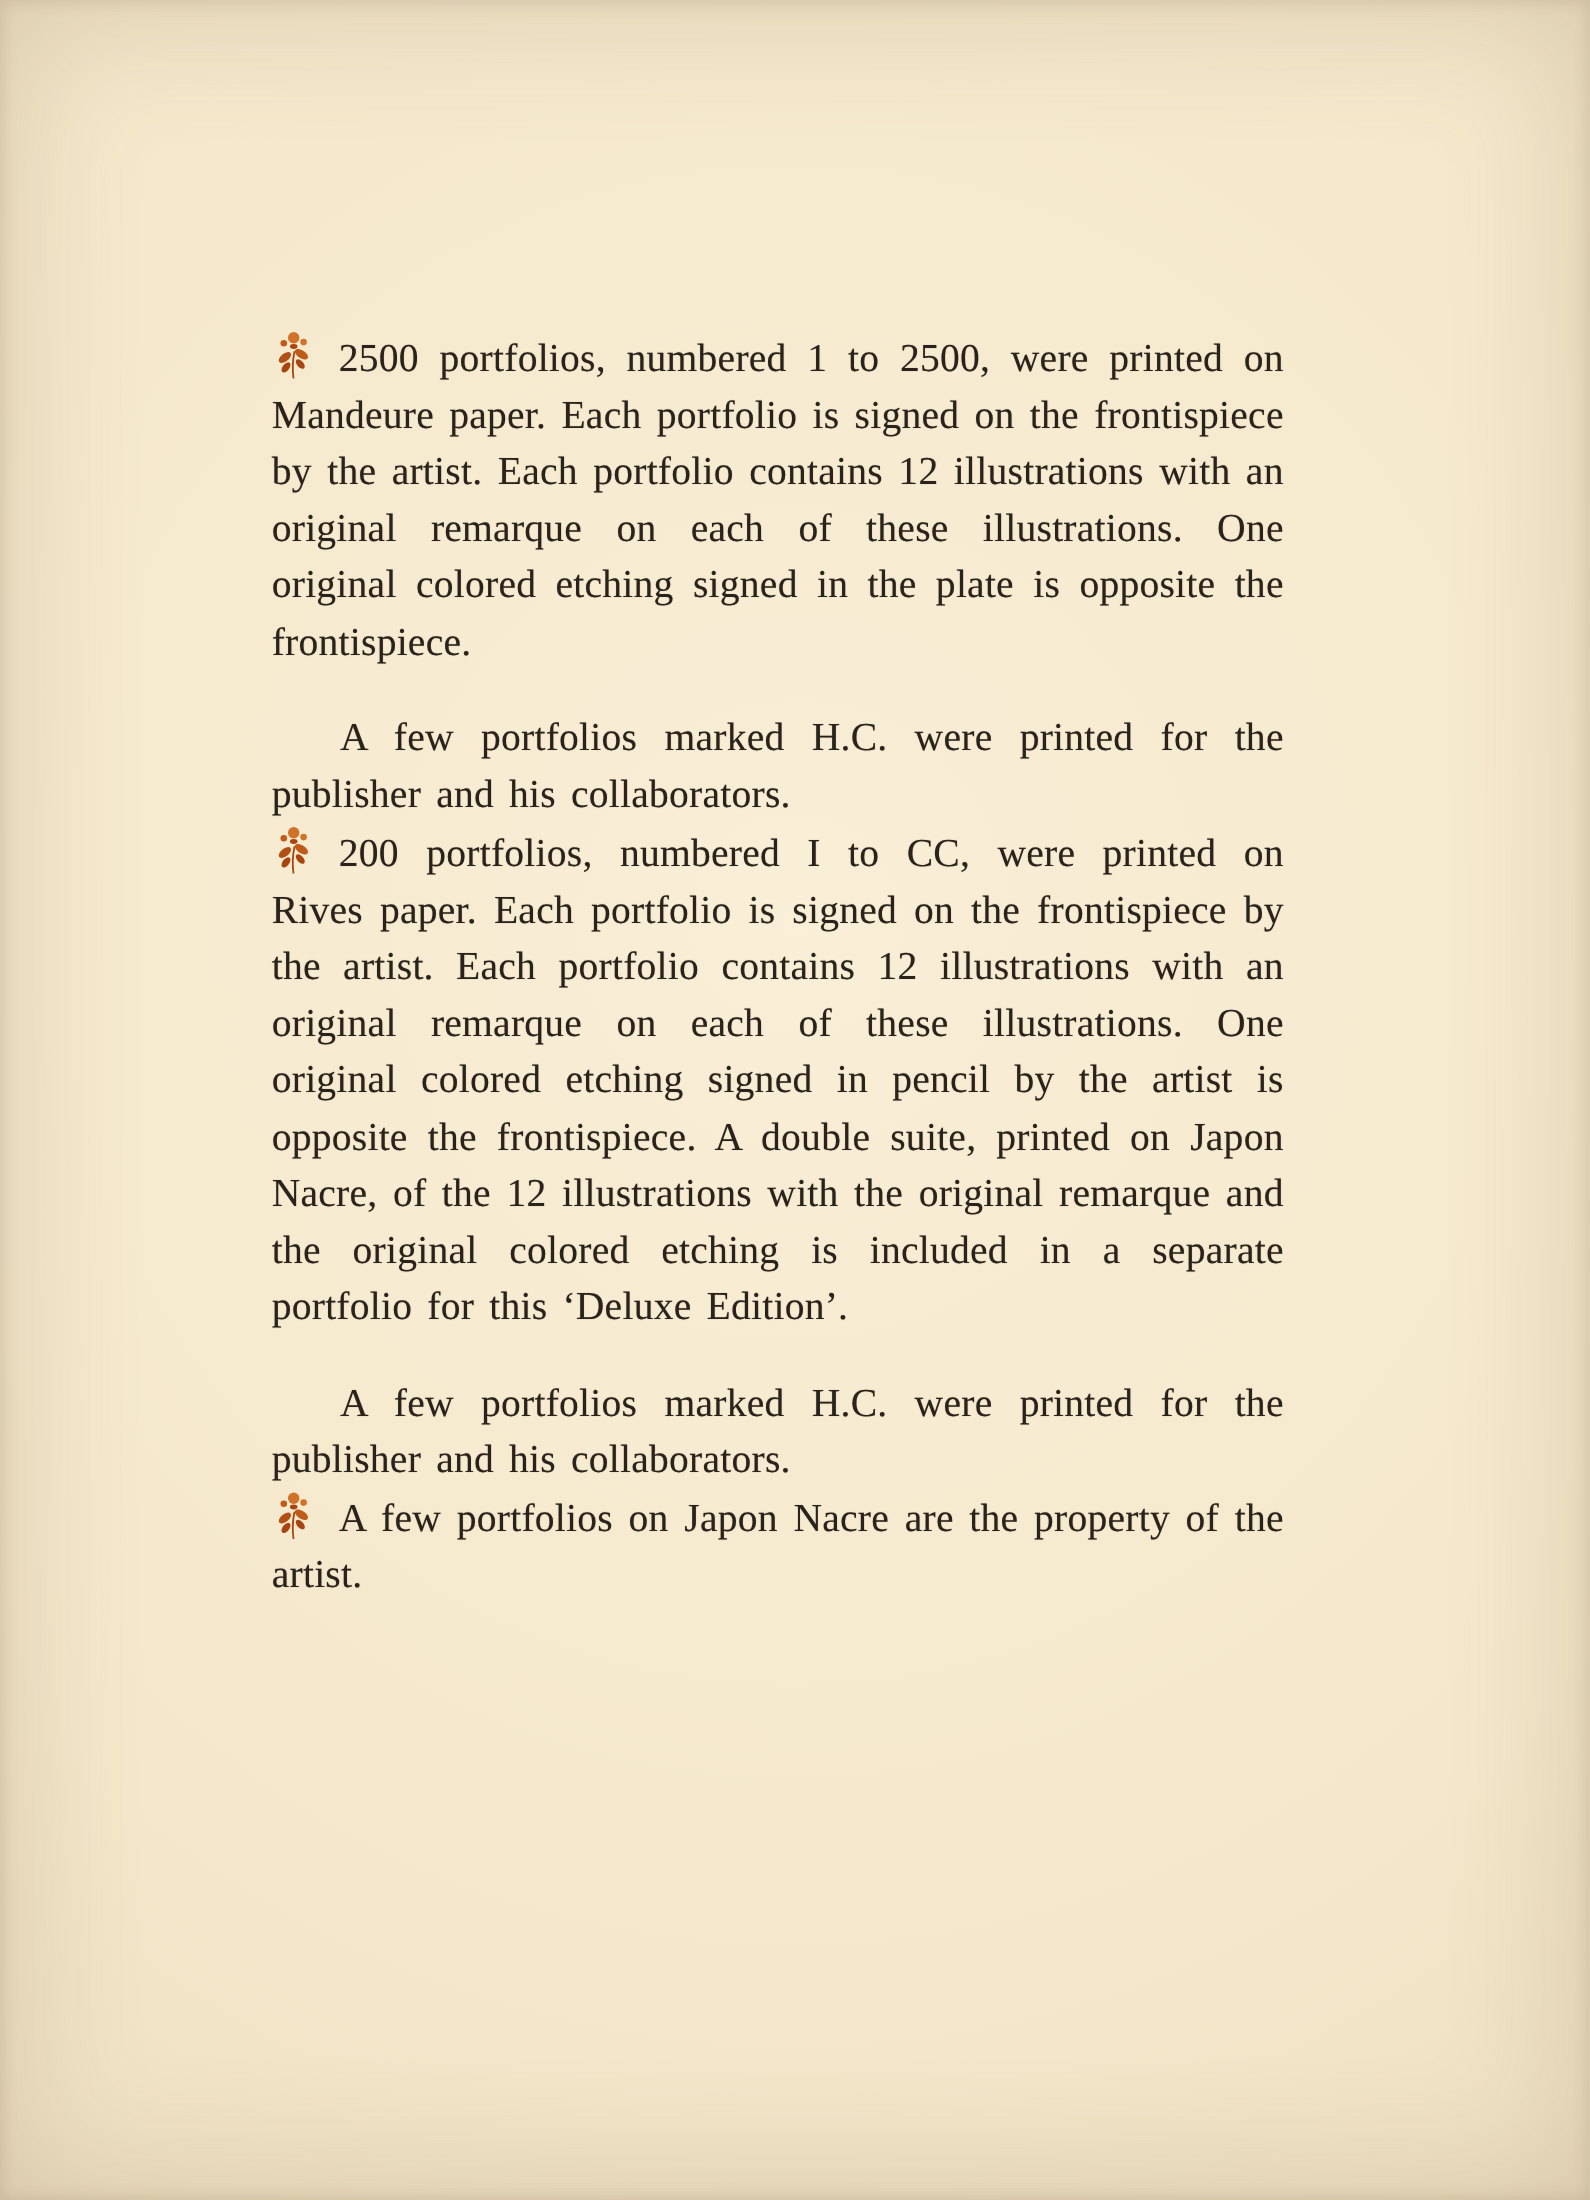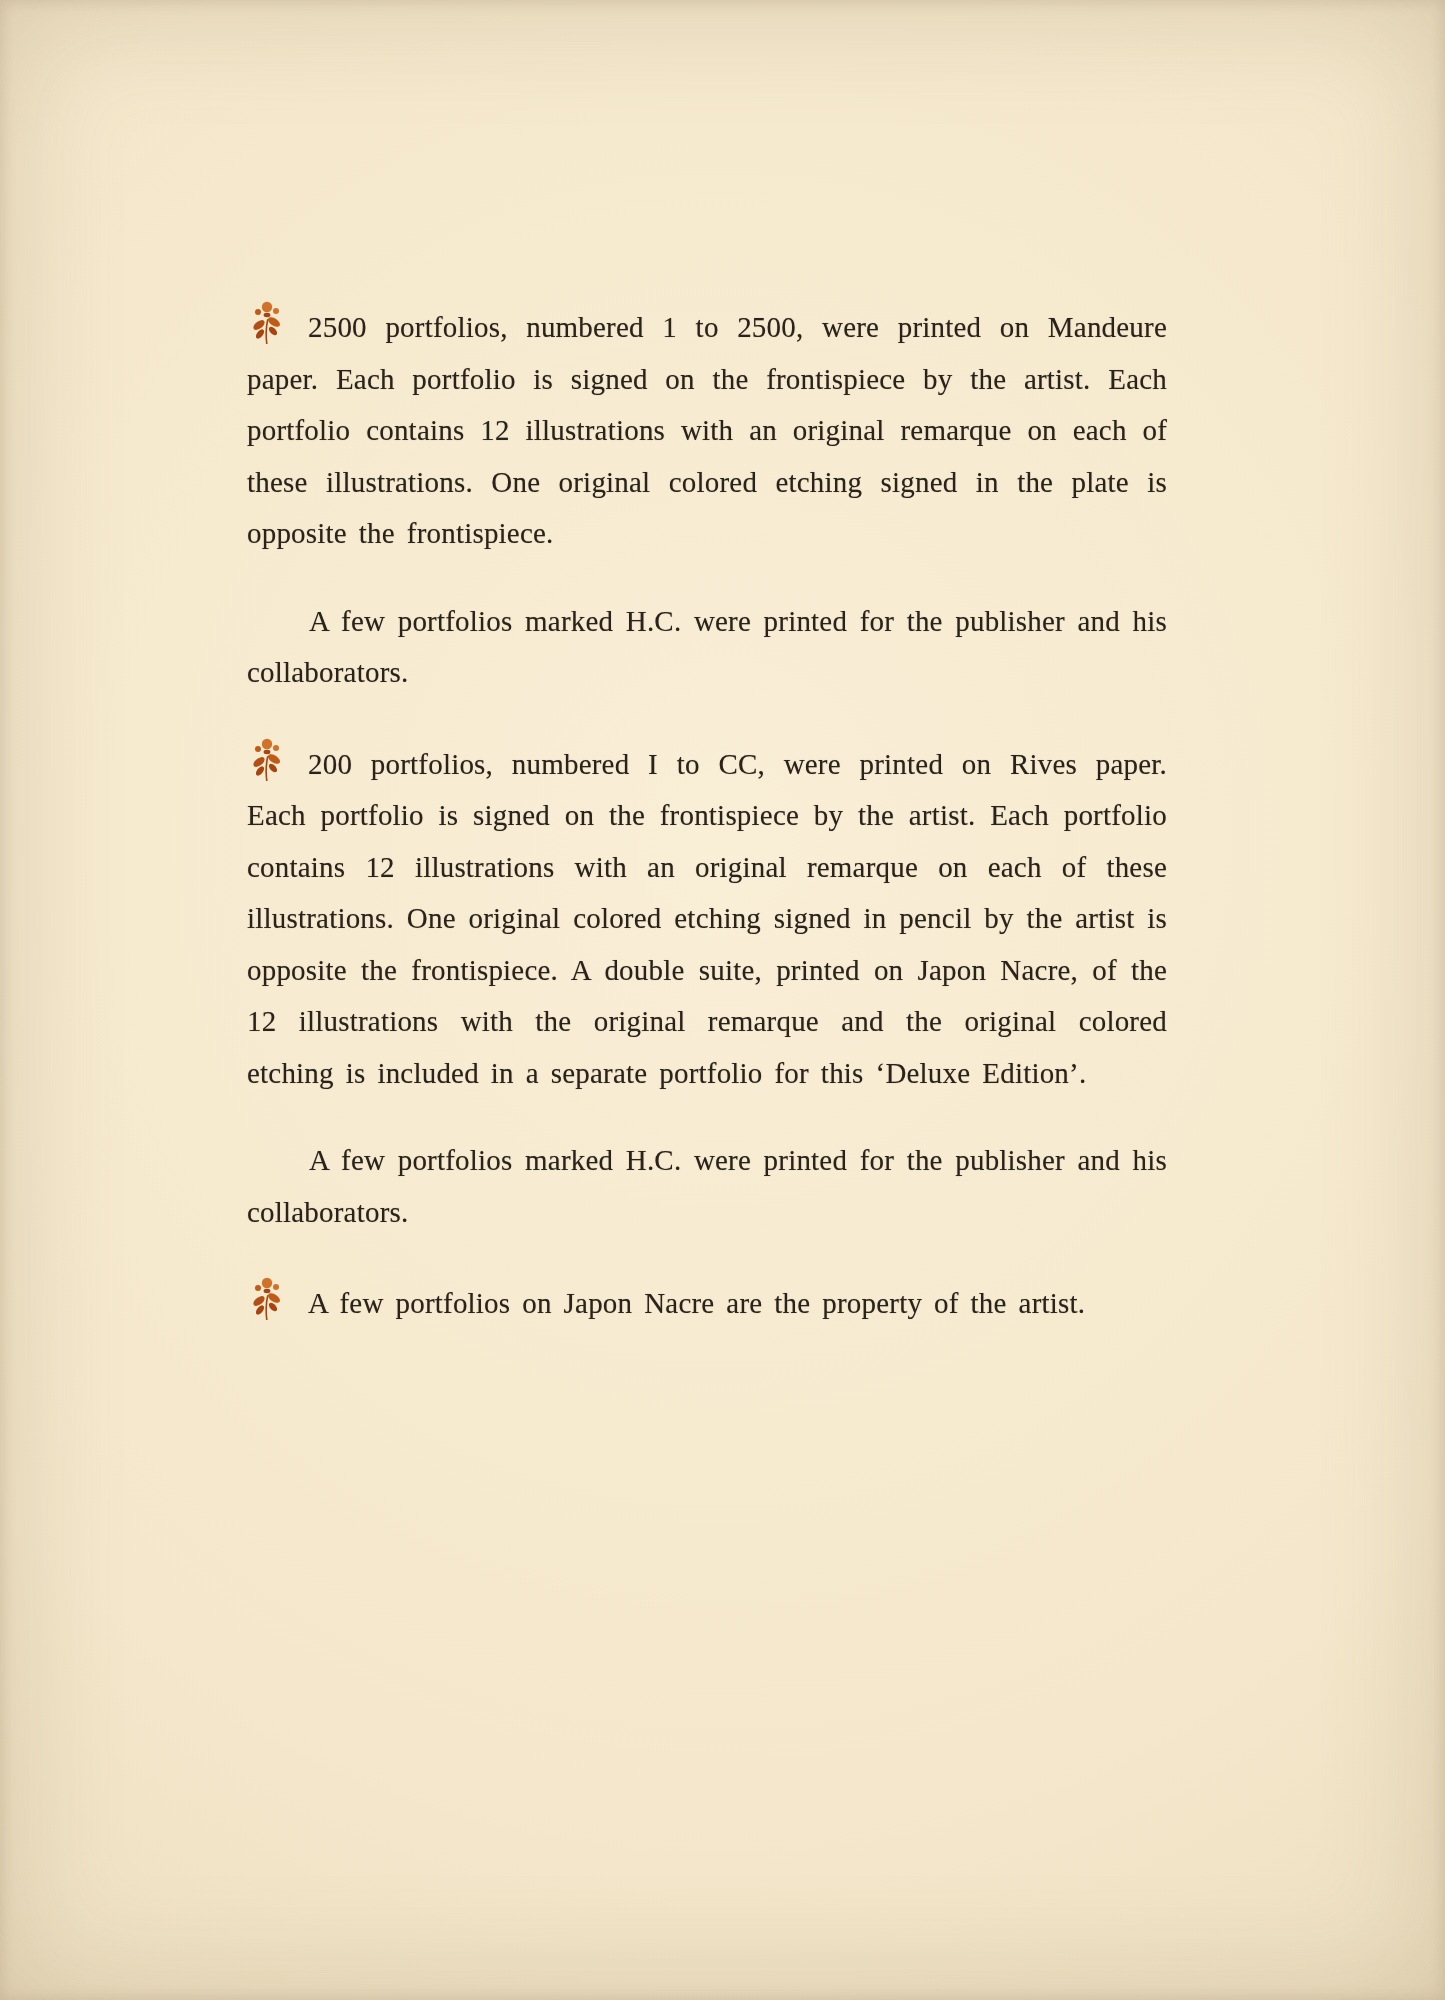--- a/index.html
+++ b/index.html
@@ -25,33 +25,32 @@
       #f3e5c8;
     box-shadow:
       inset 0 0 110px 18px rgba(140, 115, 80, 0.20),
       inset 0 0 14px 2px rgba(120, 100, 70, 0.18);
   }
   .text-block {
     position: absolute;
     left: 247px;
     top: 298px;
     width: 920px;
-    font-size: 29px;
+    font-size: 36px;
     line-height: 51.5px;
     color: #2a231b;
     text-align: justify;
     word-spacing: 4.5px;
     letter-spacing: 0.2px;
     text-shadow: 0 0 1px rgba(48, 38, 26, 0.35);
   }
   .text-block p {
     margin: 0;
   }
   p.gap-before {
-    margin-top: 36px;
   }
   p.indent-para {
     text-indent: 62px;
     margin-top: 36px;
   }
   .fleuron {
     display: inline-block;
     width: 38px;
     height: 48px;
     margin-right: 23px;

